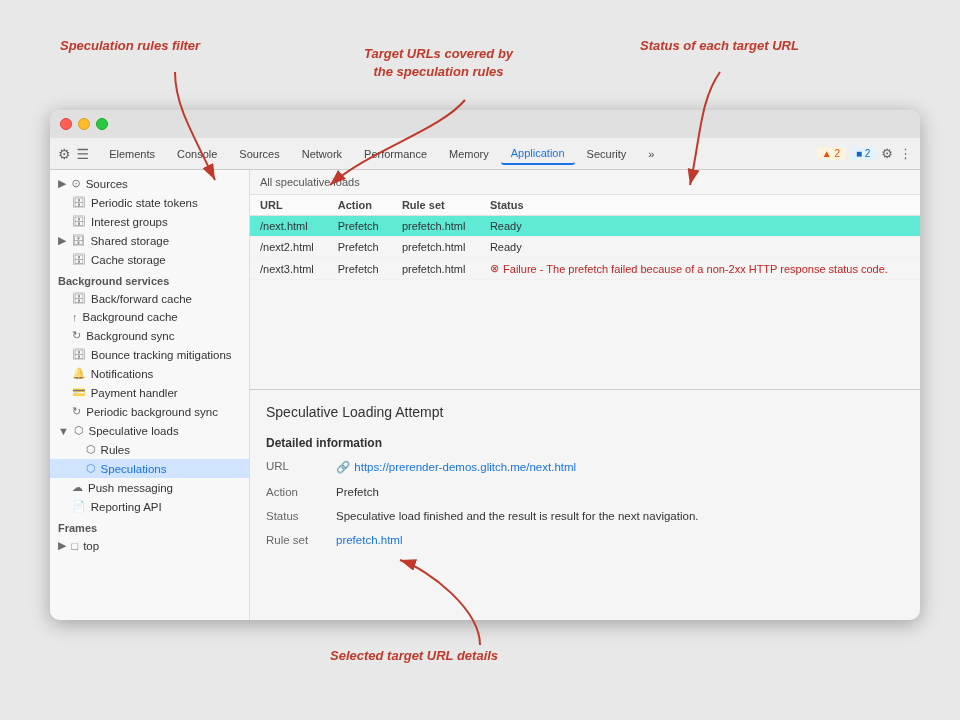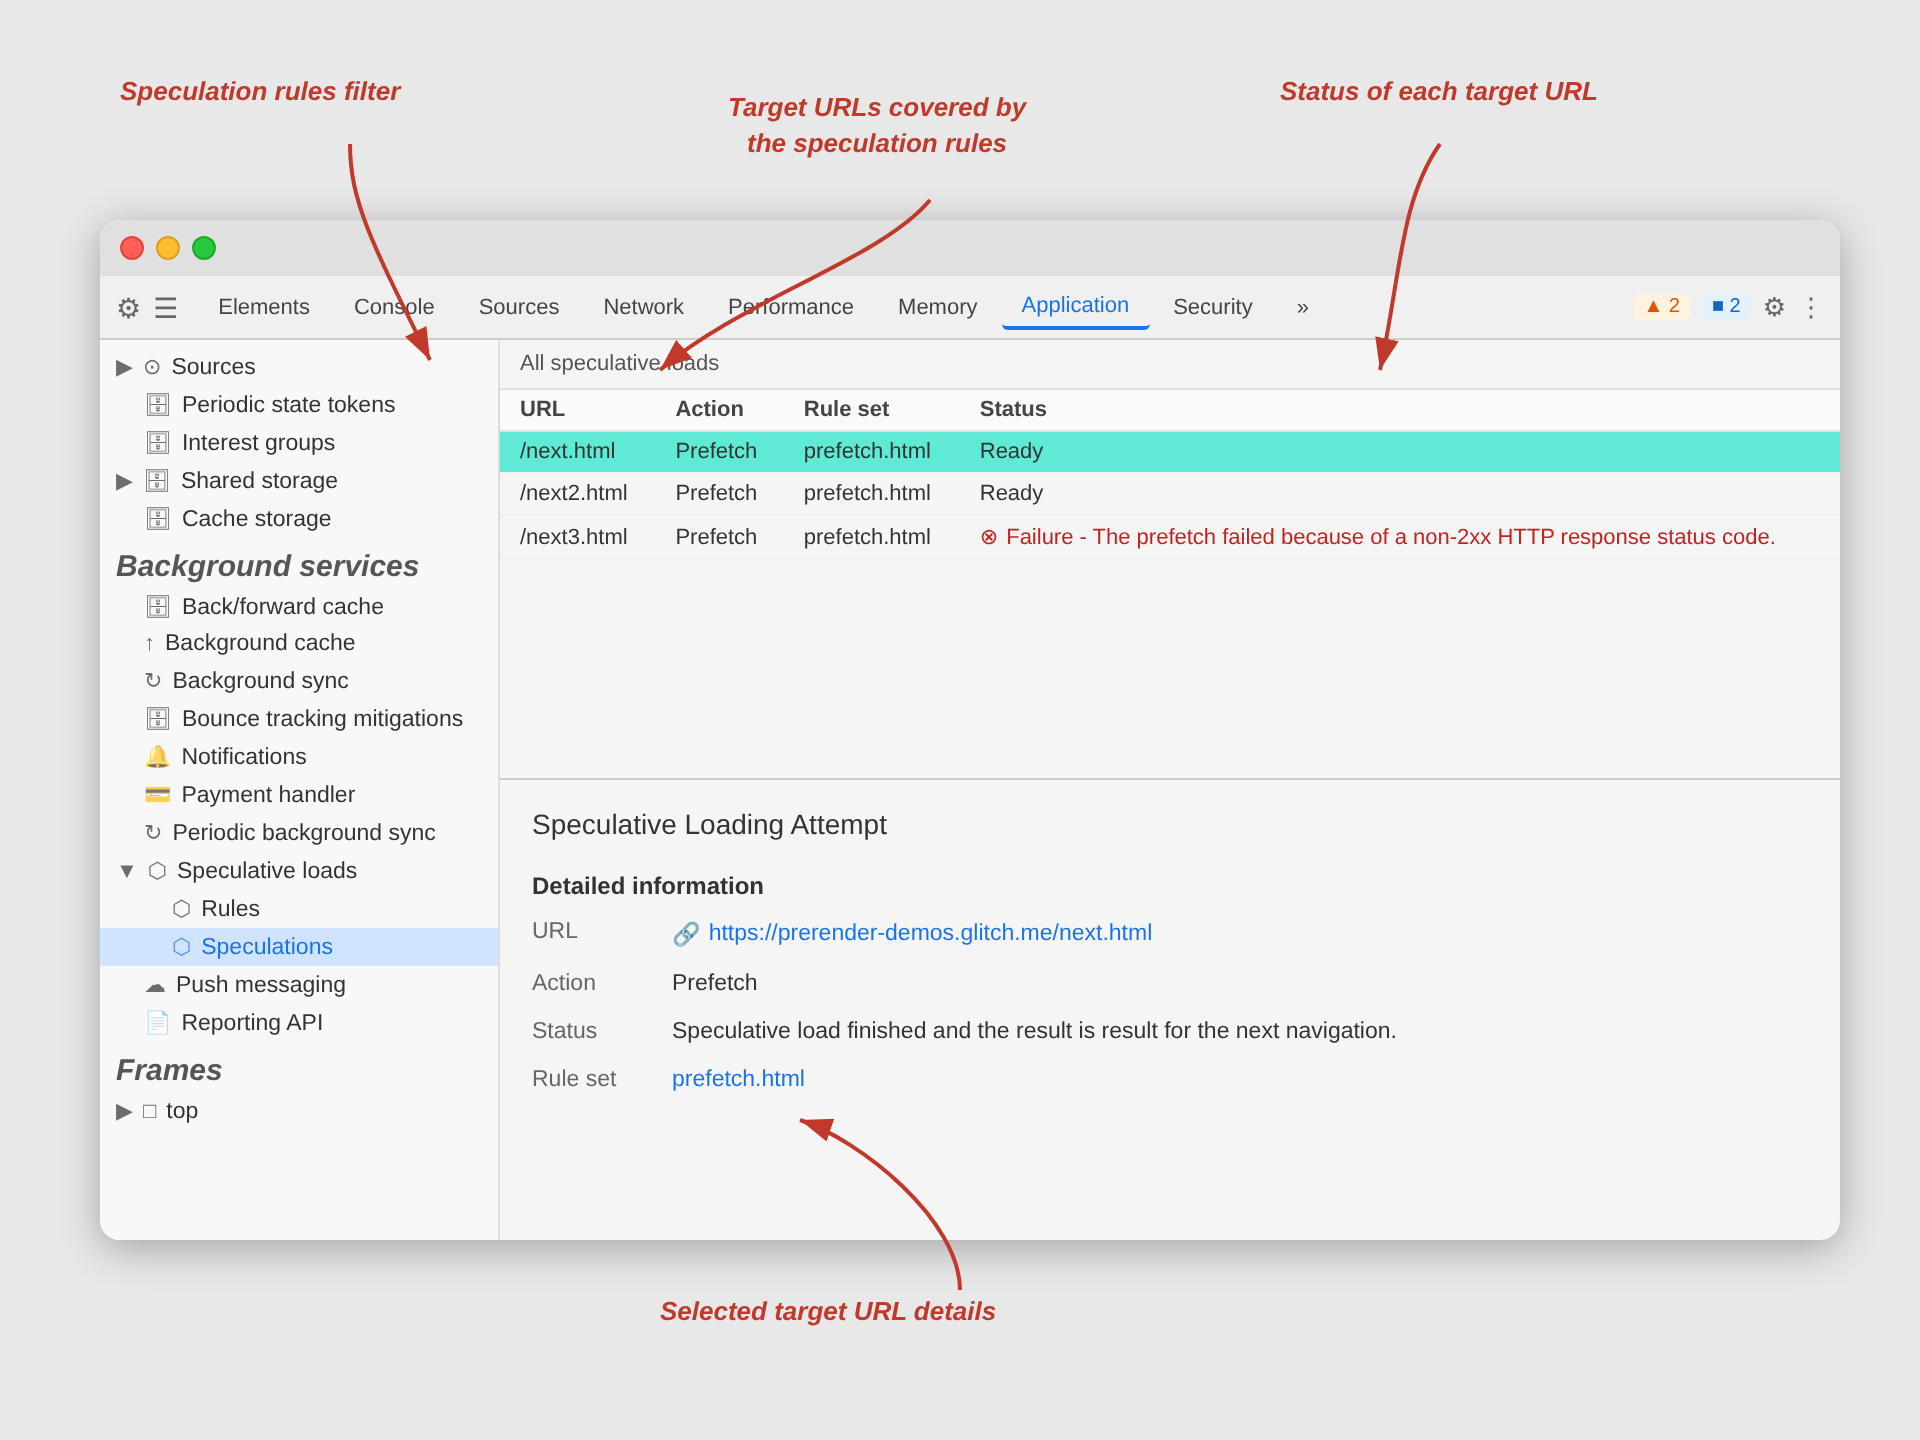--- a/index.html
+++ b/index.html
@@ -142,24 +142,23 @@
     .sidebar-item.active { background: #d0e4ff; color: #1a73e8; }
 
     .sidebar-item .icon {
       margin-right: 5px;
       font-size: 11px;
       opacity: 0.7;
     }
 
     .sidebar-section-label {
       padding: 6px 8px 2px 8px;
-      font-size: 15px;
+      font-size: 11px;
       font-weight: 600;
       color: #555;
-      font-style: italic;
     }
     .sidebar-item.indent2 { padding-left: 36px; }
 
     
     .right-panel {
       flex: 1;
       display: flex;
       flex-direction: column;
       overflow: hidden;
     }

